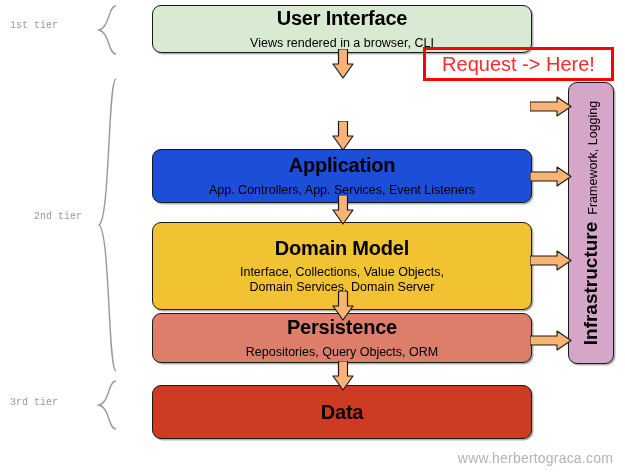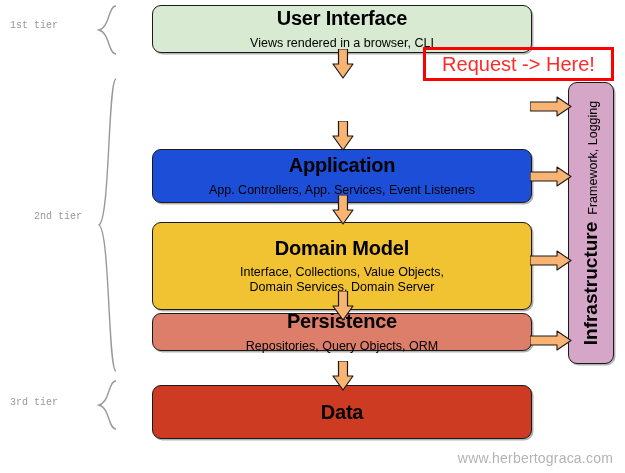--- a/index.html
+++ b/index.html
@@ -184,21 +184,21 @@
   </div>
 
   <div class="layer" id="layer-domain-model" style="top:222px; height:88px; background:#f1c232;">
     <div class="title">Domain Model</div>
     <div class="sub">
       <span>Interface, Collections, Value Objects,</span>
       <span>Domain Services, Domain Server</span>
     </div>
   </div>
 
-  <div class="layer" id="layer-persistence" style="top:313px; height:38px; background:#dd7e6b;align-items:center;">
+  <div class="layer" id="layer-persistence" style="top:313px; height:50px; background:#dd7e6b;align-items:center;">
     <div class="title">Persistence</div>
     <div class="sub">
       <span>Repositories, Query Objects, ORM</span>
     </div>
   </div>
 
   <div class="layer" id="layer-data" style="top:385px; height:54px; background:#cc3b22;">
     <div class="title">Data</div>
   </div>
 

